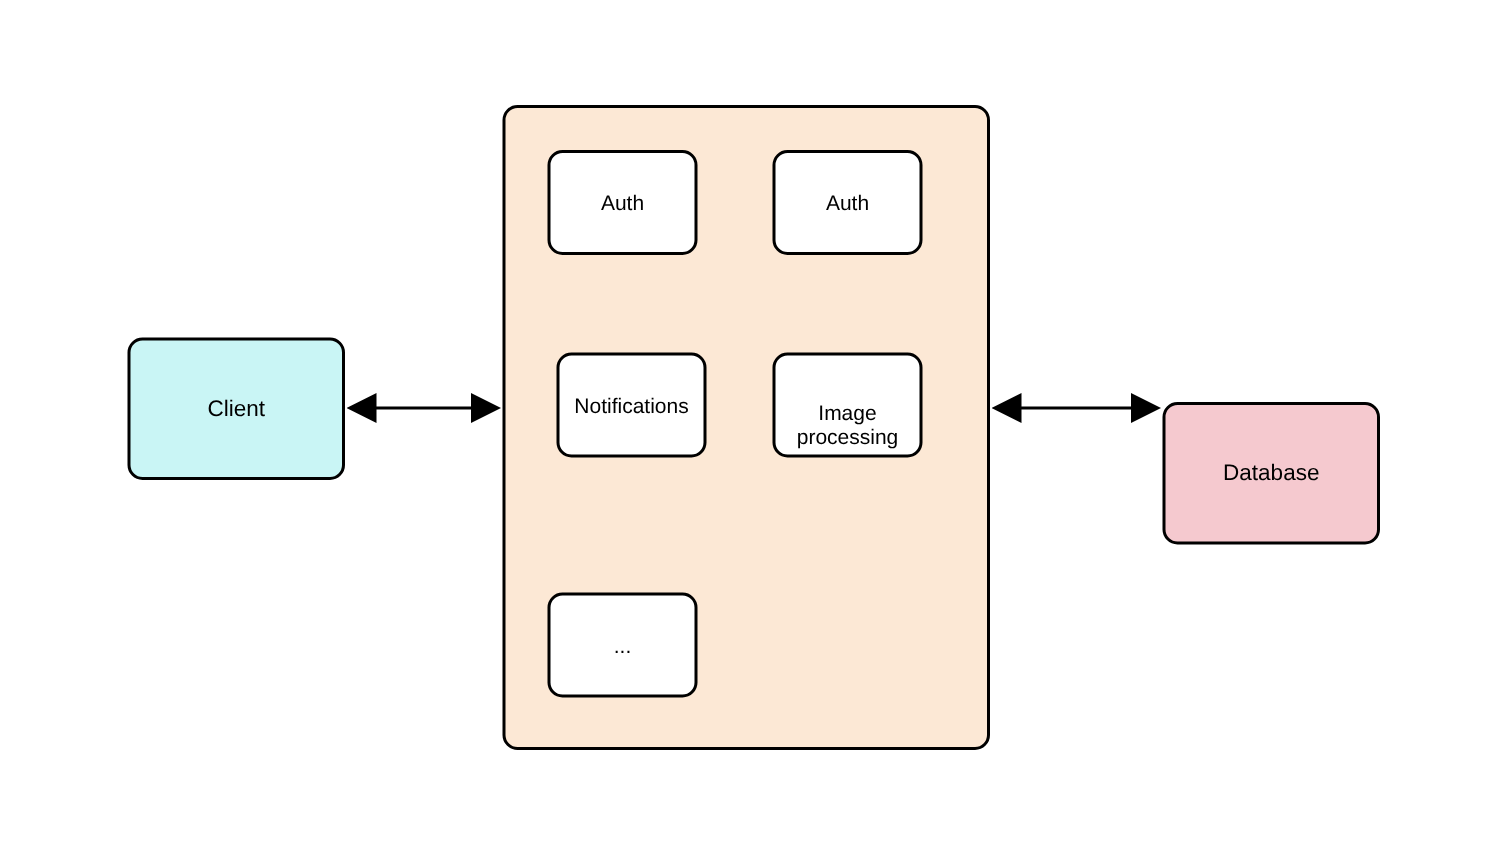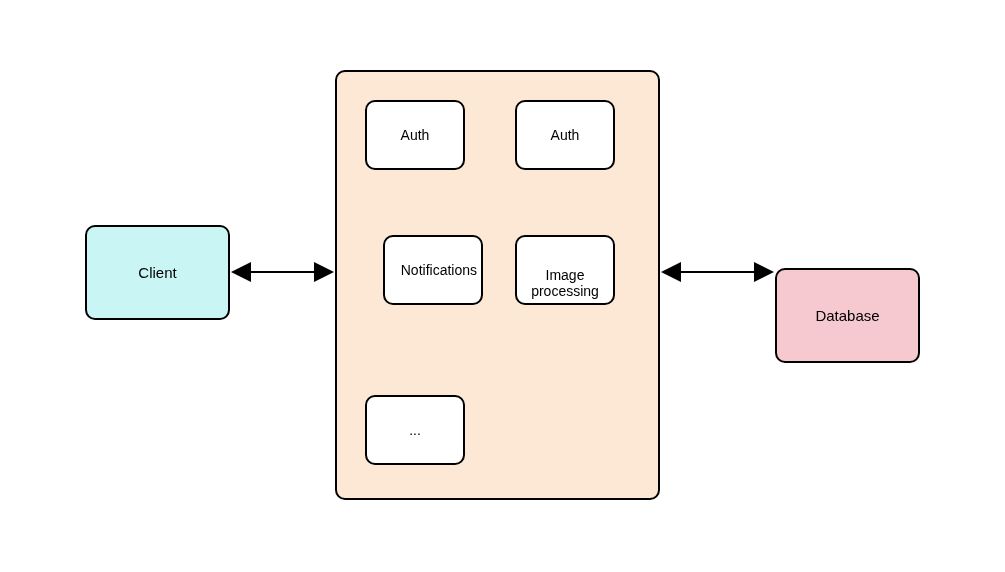--- a/index.html
+++ b/index.html
@@ -55,21 +55,21 @@
       align-items: center;
       justify-content: center;
       font-size: 14px;
       text-align: center;
       width: 100px;
       height: 70px;
       padding: 4px;
     }
     .auth { left: 365px; top: 100px; }
     .email { left: 515px; top: 100px; }
-    .notifications { left: 383px; top: 235px; justify-content: flex-end; }
+    .notifications { left: 371px; top: 235px; }
     .imageproc { left: 515px; top: 235px; }
     .ellipsis { left: 365px; top: 395px; }
     svg.arrow {
       position: absolute;
       overflow: visible;
     }
   </style>
 </head>
 <body>
 

